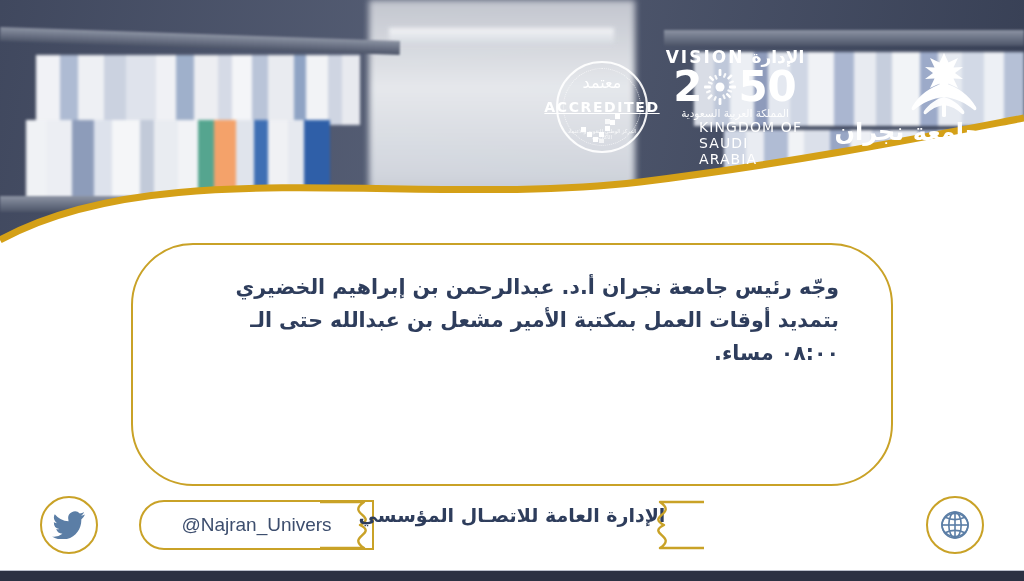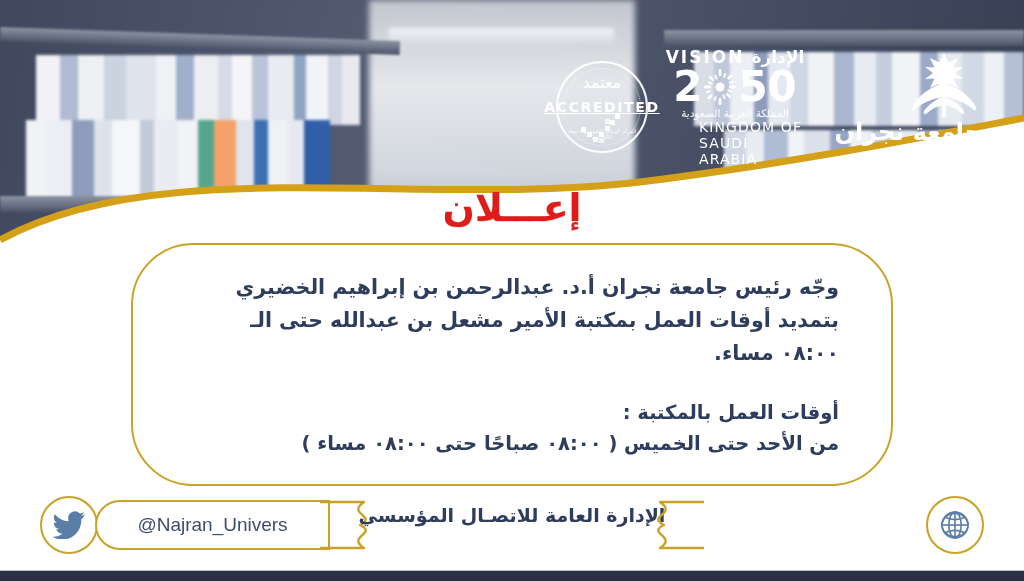--- a/index.html
+++ b/index.html
@@ -174,20 +174,21 @@
   .pill {
     position: absolute; top: 12px;
     height: 50px;
     border: 2px solid #c9a227;
     background: #fff;
     display: flex; align-items: center; justify-content: center;
     color: #3d4e6e;
     font-size: 19px;
     font-family: "Liberation Sans", sans-serif;
     direction: ltr;
+    margin-left: 44px;
   }
   .pill.left  { left: 95px;  width: 235px; border-radius: 26px 0 0 26px; }
   .pill.right { right: 95px; width: 235px; border-radius: 0 26px 26px 0; }
 
   .ribbon { position:absolute; top: 6px; width: 70px; height: 62px; }
   .ribbon.left { left: 318px; }
   .ribbon.right { right: 318px; }
 
   .footer-center {
     position: absolute; left: 0; right: 0; top: 16px;
@@ -378,28 +379,23 @@
           <path d="M38 0 L42.5 9.5 L52 5 L47.5 14.5 L57 14 L49 20 L57 26 L47.5 25.5 L52 35 L42.5 30.5 L38 40 L33.5 30.5 L24 35 L28.5 25.5 L19 26 L27 20 L19 14 L28.5 14.5 L24 5 L33.5 9.5 Z"></path>
           <path d="M38 30 C24 34 13 42 6 54 C5 56 6 58 8 57 C16 50 27 45 38 44 C49 45 60 50 68 57 C70 58 71 56 70 54 C63 42 52 34 38 30 Z"></path>
           <path d="M38 44 C30 46 23 51 18 58 C17 60 18 62 20 61 C25 56 31 53 38 52 C45 53 51 56 56 61 C58 62 59 60 58 58 C53 51 46 46 38 44 Z" opacity=".95"></path>
           <rect x="36" y="50" width="4" height="14" rx="1.5"></rect>
         </g>
       </svg>
       <div class="nu-ar">جامعة نجران</div>
     </div>
   </div>
 
-  <div class="ad-title">إعـــلان</div>
 
   <div class="content-box">
     <div class="para">وجّه رئيس جامعة نجران أ.د. عبدالرحمن بن إبراهيم الخضيري بتمديد أوقات العمل بمكتبة الأمير مشعل بن عبدالله حتى الـ ٠٨:٠٠ مساء.</div>
-    <div class="para second">
-      <span class="line2">أوقات العمل بالمكتبة :</span>
-      <span class="line2">من الأحد حتى الخميس ( ٠٨:٠٠ صباحًا حتى ٠٨:٠٠ مساء )</span>
-    </div>
   </div>
 
   <div class="footer">
 
     <div class="icon-circle left">
       <svg width="34" height="28" viewBox="0 0 34 28">
         <path fill="#5b7ea6" d="M33 3.6c-1.2.54-2.5.9-3.85 1.07A6.7 6.7 0 0 0 32.1.96a13.4 13.4 0 0 1-4.26 1.63A6.7 6.7 0 0 0 16.4 8.7c0 .52.06 1.03.17 1.52A19 19 0 0 1 2.8 3.2a6.7 6.7 0 0 0 2.07 8.94 6.64 6.64 0 0 1-3.03-.84v.08a6.7 6.7 0 0 0 5.37 6.56 6.7 6.7 0 0 1-3.02.12 6.7 6.7 0 0 0 6.25 4.65A13.43 13.43 0 0 1 0 25.5a18.94 18.94 0 0 0 10.26 3.01c12.31 0 19.05-10.2 19.05-19.05l-.02-.87A13.6 13.6 0 0 0 33 3.6z"></path>
       </svg>
     </div>
 

